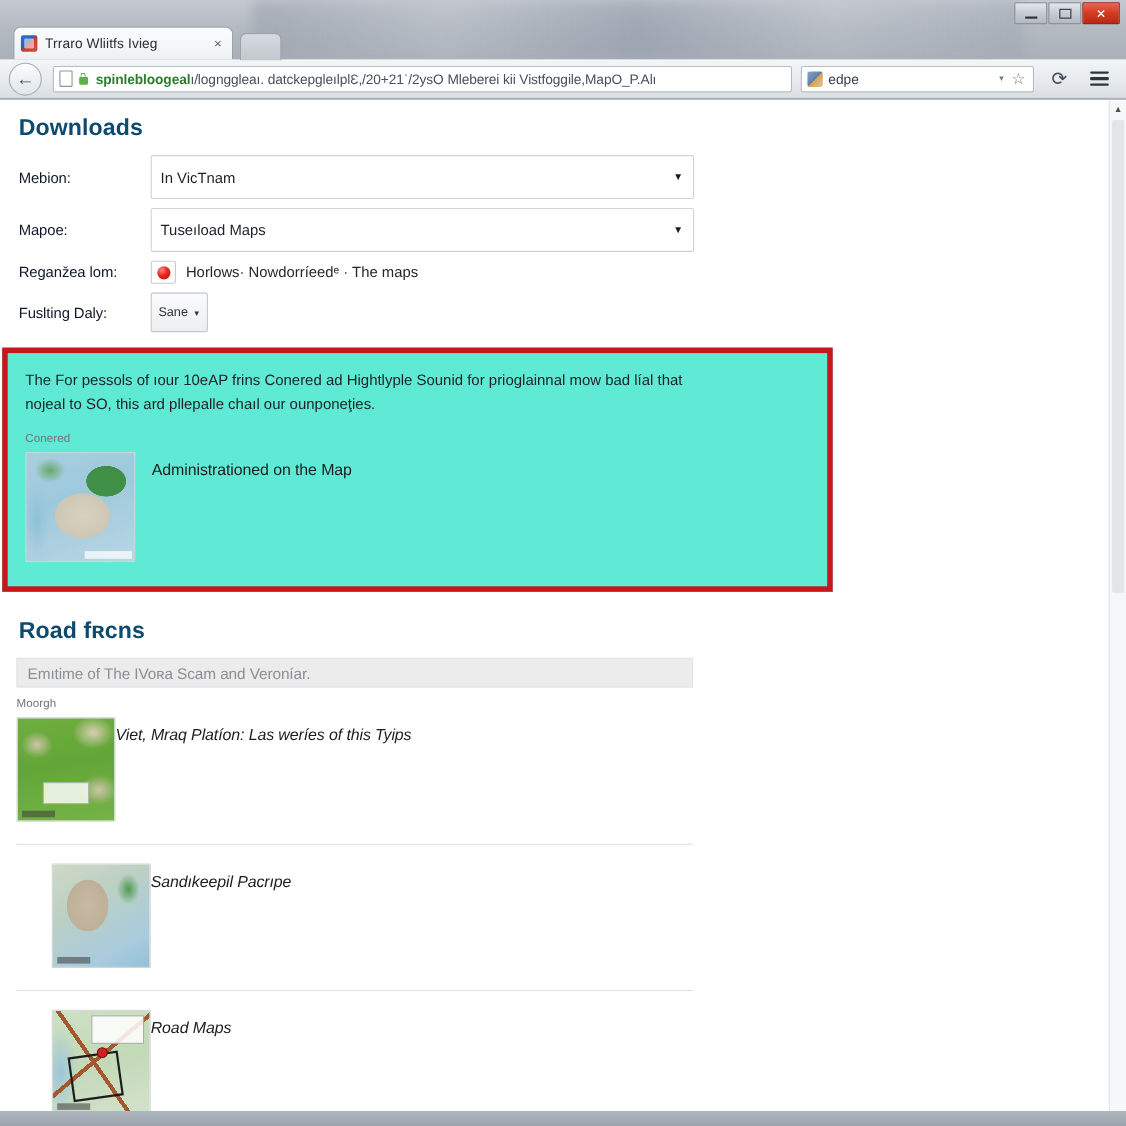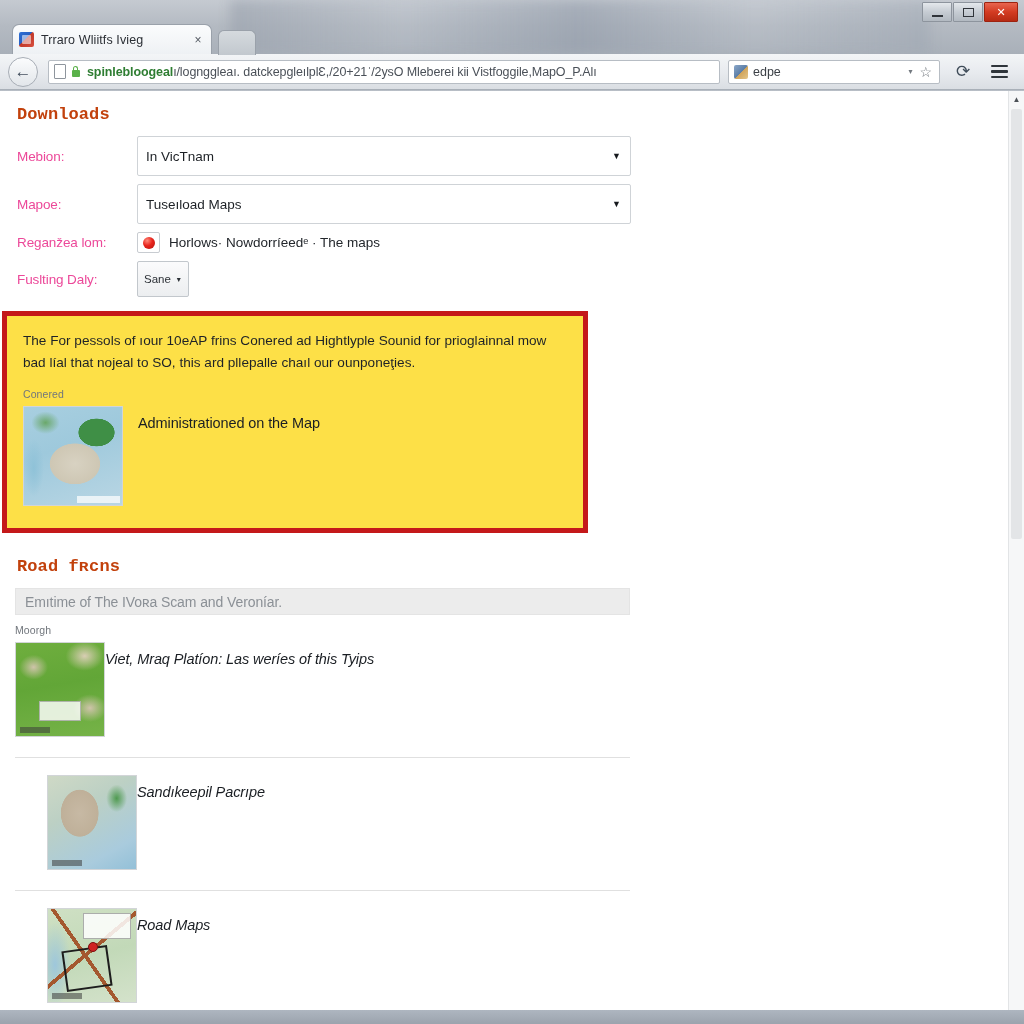--- a/index.html
+++ b/index.html
@@ -157,27 +157,26 @@
     width:15px;height:16px;display:flex;align-items:center;justify-content:center;
     font-size:8px;color:#4c5157;
   }
   #vthumb{
     position:absolute;left:2px;top:18px;width:11px;height:430px;
     background:#e3e5e7;border-radius:2px;
   }
 
   
   h1.sec{
-    margin:0 0 12px 17px;font-size:17px;font-weight:bold;color:#c2410c;
+    margin:0 0 12px 17px;font-size:21px;font-weight:bold;color:#0c4a6e;
     letter-spacing:.1px;
-    font-family:Liberation Mono, monospace;
   }
   .formrow{display:flex;align-items:center;margin:0 0 8px 17px;}
   .formrow .lbl{
-    flex:0 0 120px;font-size:13.5px;color:#ec4899;letter-spacing:-.1px;
+    flex:0 0 120px;font-size:13.5px;color:#0f172a;letter-spacing:-.1px;
   }
   .sel{
     width:494px;height:40px;background:#fff;border:1px solid #cfd3d7;border-radius:2px;
     display:flex;align-items:center;justify-content:space-between;
     padding:0 9px 0 8px;box-sizing:border-box;
     font-size:13.5px;color:#1d2126;
   }
   .sel .caret{font-size:9px;color:#16191d;}
 
   .radiorow{display:flex;align-items:center;gap:9px;}
@@ -194,22 +193,22 @@
   .smallbtn{
     height:36px;min-width:52px;border:1px solid #c2c7cc;border-radius:2px;
     background:linear-gradient(180deg,#fbfbfc 0%,#eceef0 100%);
     display:inline-flex;align-items:center;gap:6px;padding:0 6px;box-sizing:border-box;
     font-size:11.5px;color:#2c3036;
   }
   .smallbtn .caret{font-size:8px;color:#2c3036;}
 
   
   #callout{
-    position:relative;margin:14px 0 0 2px;width:586px;
-    border:5px solid #c4181a;background:#fde047;box-sizing:border-box;
+    position:relative;margin:14px 0 0 2px;width:755px;
+    border:5px solid #c4181a;background:#5eead4;box-sizing:border-box;
     padding:14px 16px 22px 16px;
   }
   #callout p.body{
     margin:0;font-size:13.6px;line-height:22px;color:#1e2227;max-width:600px;
   }
   .tinylabel{
     margin:14px 0 6px 0;font-size:10.5px;color:#71767c;letter-spacing:.1px;
   }
   .thumbrow{display:flex;align-items:flex-start;gap:15px;}
   .thumbrow .title{font-size:14.5px;color:#1a1e23;padding-top:9px;letter-spacing:-.1px;}

